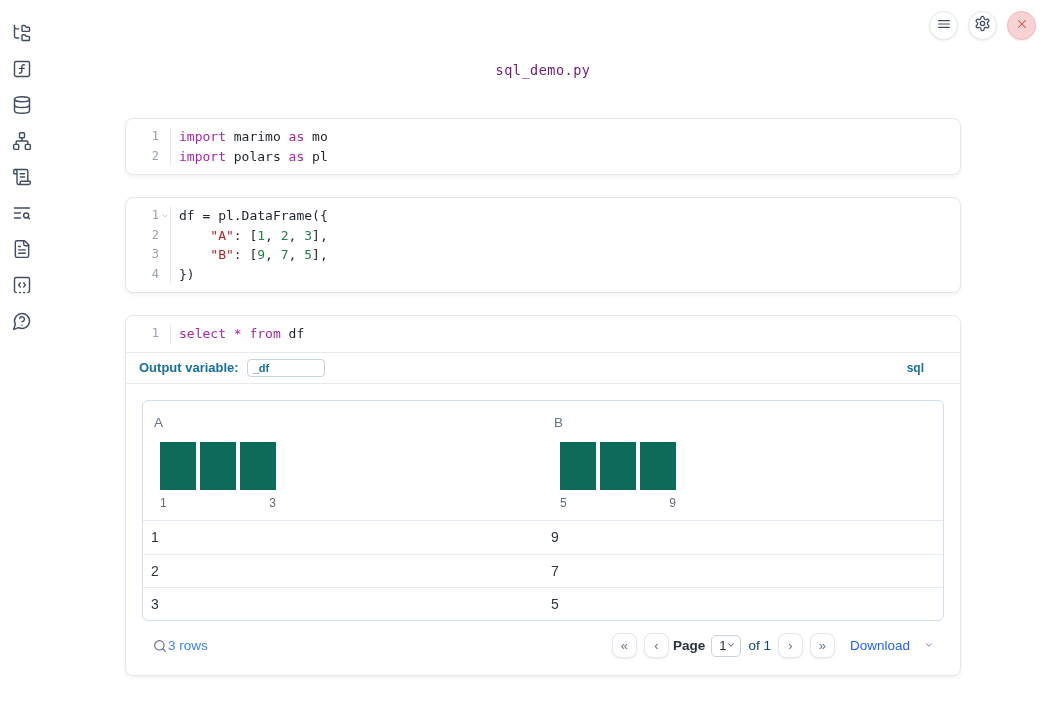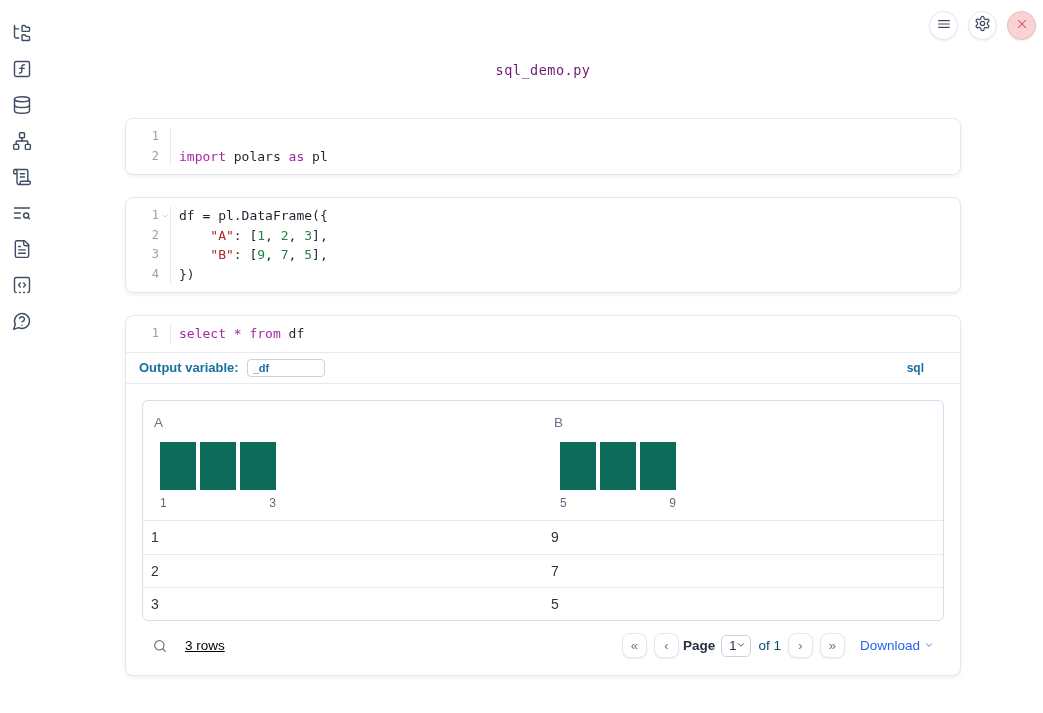--- a/index.html
+++ b/index.html
@@ -69,32 +69,32 @@
   .bar-labels { display:flex; justify-content:space-between; width:116px; margin-left:6px;
                 margin-top:6px; font-size:12px; color:#5f6b7e; }
   .tr { display:flex; height:33px; align-items:center; font-size:14px; color:#2b3442; }
   .tr + .tr { border-top:1px solid #e7ebf2; }
   .td-a { width:400px; flex:0 0 400px; padding-left:8px; }
   .td-b { flex:1; padding-left:8px; }
 
   .tfoot { display:flex; align-items:center; margin-top:9px; height:32px; }
   .search-btn { margin-left:10px; width:16px; height:16px; cursor:pointer; }
   .search-btn svg { stroke:#6b7280; stroke-width:1.8; fill:none; stroke-linecap:round; }
-  .row-count { margin-left:17px; font-size:13.5px; color:#000000;text-decoration:underline; }
+  .row-count { font-size:13.5px; color:#3b82f6; }
   .f-spacer { flex:1; }
   .pg-btn { width:25px; height:25px; border:1px solid #e4e8ee; border-radius:8px; background:#fff;
             box-shadow:0 1px 2px rgba(15,23,42,.08); color:#64748b; font-size:13px;
             display:flex; align-items:center; justify-content:center; cursor:pointer; margin-left:7px; }
   .pg-label { margin-left:4px; font-size:13.5px; color:#27303f;font-weight:bold; }
   .page-select { margin-left:6px; height:22px; border:1px solid #c9d2df; border-radius:5px;
                  display:inline-flex; align-items:center; padding:0 4px 0 7px; font-size:13px;
                  color:#27303f; cursor:pointer; background:#fff; }
   .of-label { margin-left:7px; font-size:13.5px; color:#0c4a6e; }
   .download { margin-left:15px; margin-right:10px; color:#2563eb; font-size:13.5px; cursor:pointer;
-              display:inline-flex; align-items:center; gap:4px; }
+              display:inline-flex; align-items:center; gap:14px; }
   .chev svg { stroke:currentColor; stroke-width:2; fill:none; stroke-linecap:round; stroke-linejoin:round; }
   .fold-chev svg { stroke:#94a3b8; stroke-width:1.6; fill:none; stroke-linecap:round; stroke-linejoin:round; }
 </style>
 </head>
 <body>
 
 <div class="sidebar">
   <div class="sb-btn">
     <span><svg viewBox="0 0 24 24">
           <path d="M20 10a1 1 0 0 0 1-1V6a1 1 0 0 0-1-1h-2.5a1 1 0 0 1-.8-.4l-.9-1.2A1 1 0 0 0 15 3h-2a1 1 0 0 0-1 1v5a1 1 0 0 0 1 1Z"></path>
@@ -196,20 +196,21 @@
 
   <div class="nb-title">sql_demo.py</div>
 
   <div class="cell cell-1">
     <div class="editor">
       <div class="cl">
         <div class="gutter">
             <span class="ln">1</span>
             <span class="gut-pad"></span>
           </div>
+        <div class="codeln"><span class="kw">import</span><span> marimo </span><span class="kw">as</span><span> mo</span></div>
       </div>
       <div class="cl">
         <div class="gutter">
             <span class="ln">2</span>
             <span class="gut-pad"></span>
           </div>
         <div class="codeln"><span class="kw">import</span><span> polars </span><span class="kw">as</span><span> pl</span></div>
       </div>
     </div>
   </div>

